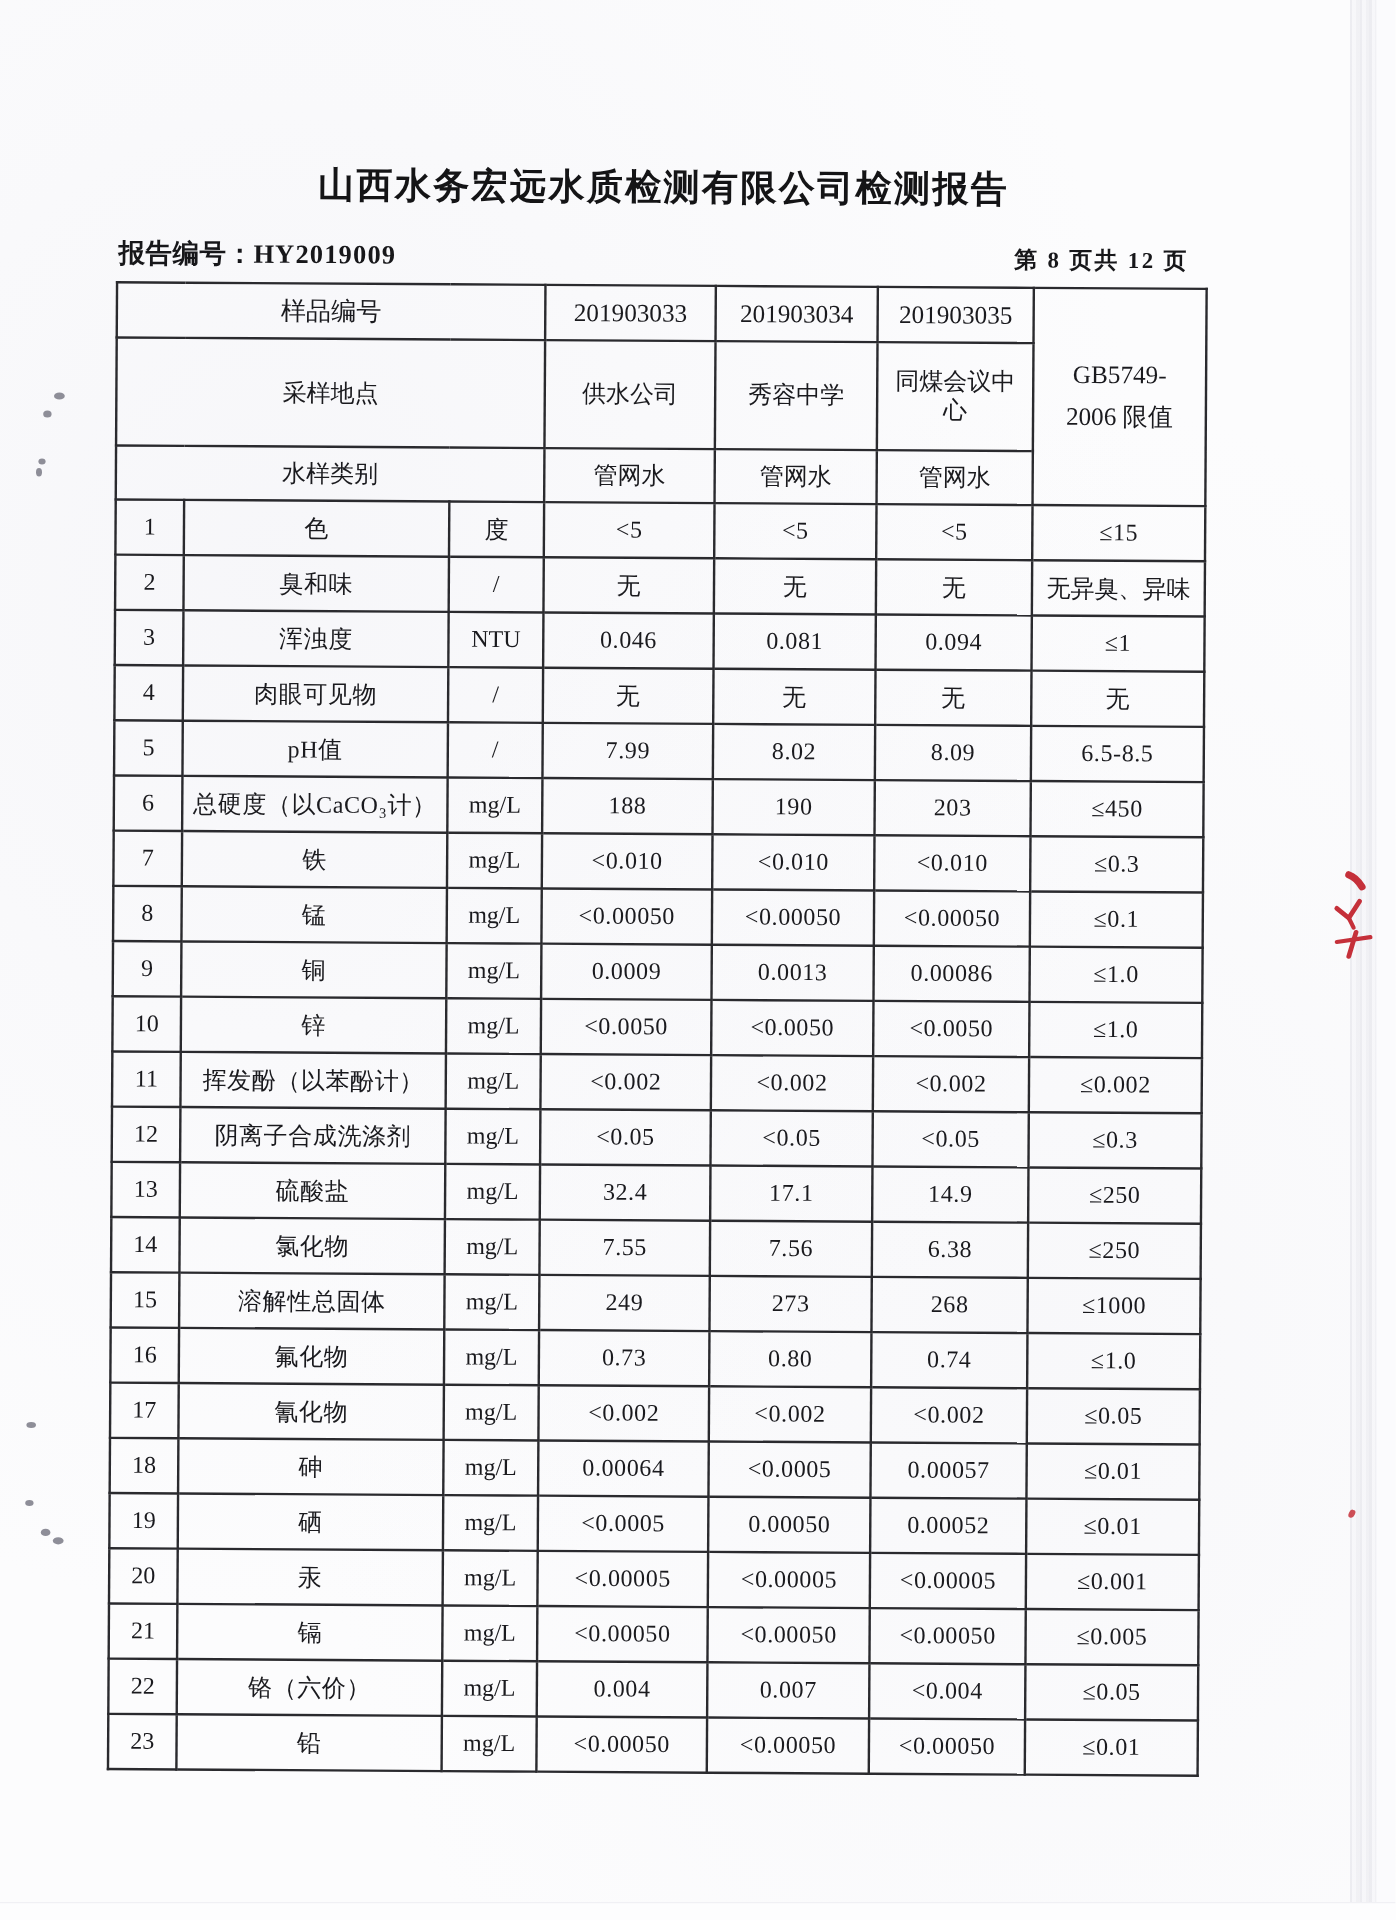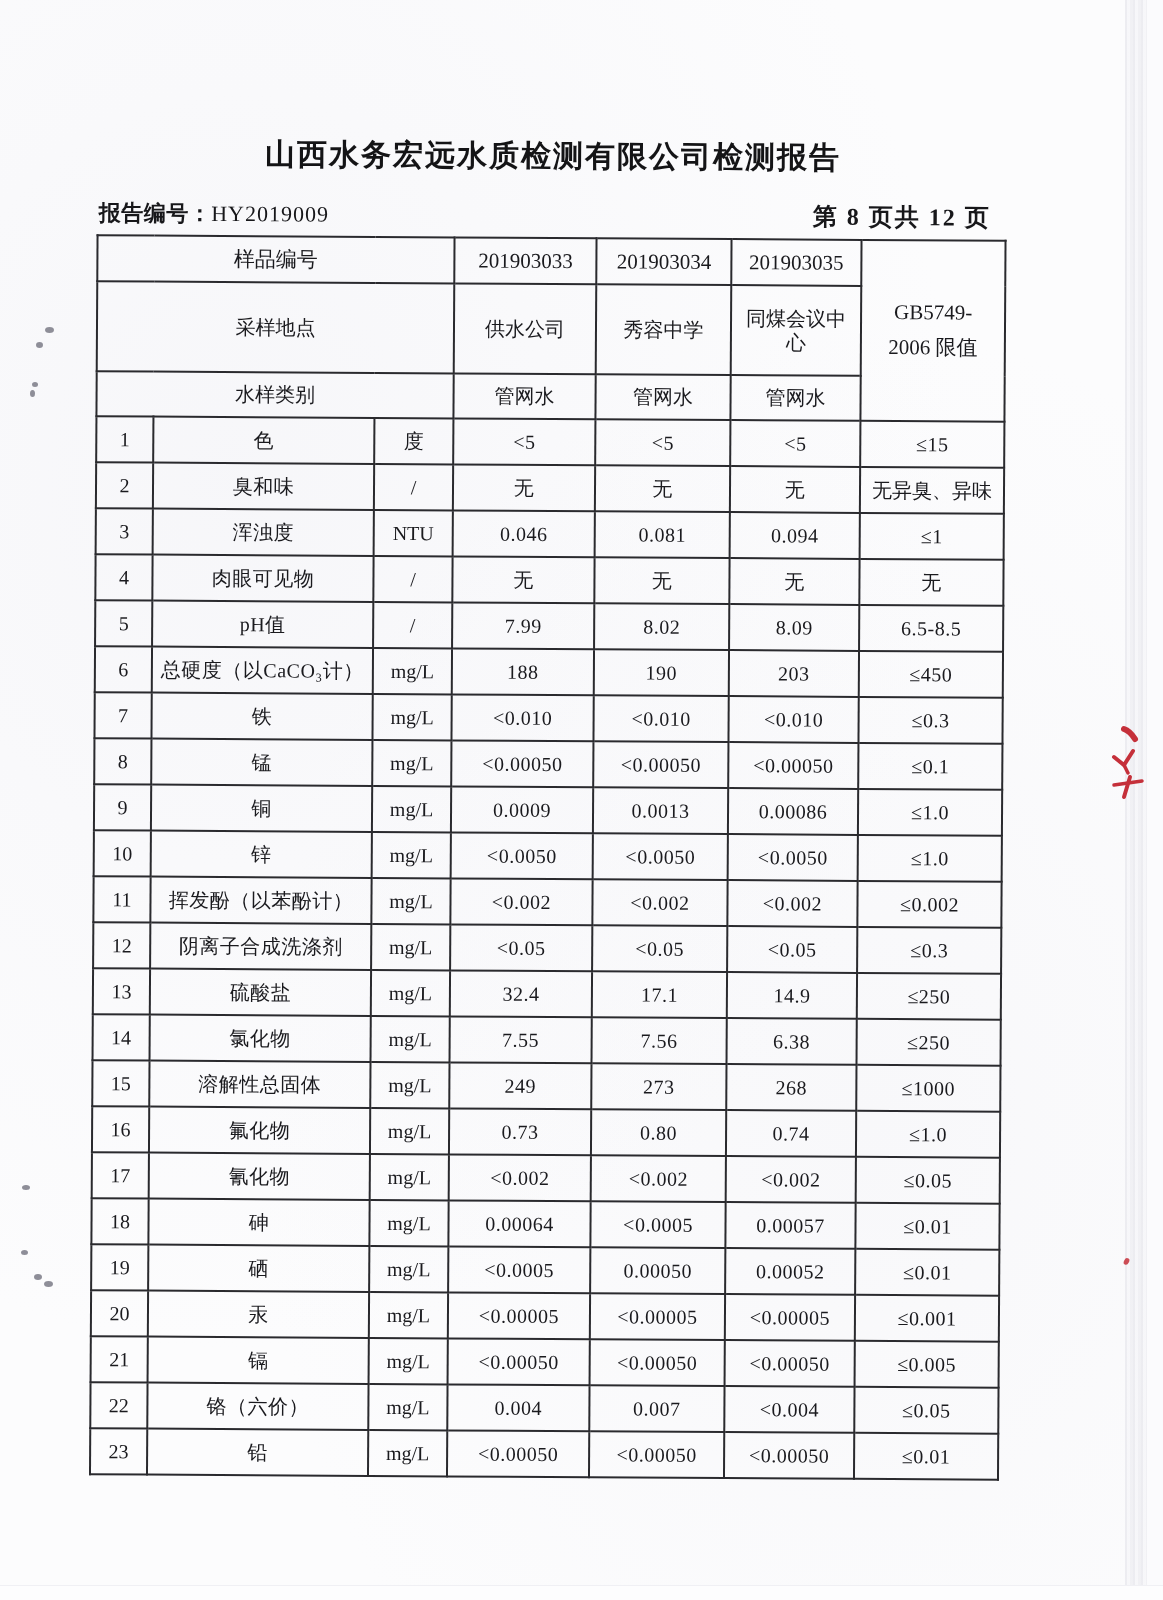--- a/index.html
+++ b/index.html
@@ -39,22 +39,22 @@
     position:absolute;top:136px;left:0;width:100%;
     text-align:center;font-family:"Liberation Sans","DejaVu Sans",sans-serif;
     font-weight:700;font-size:30px;letter-spacing:2px;color:#141416;
     margin:0;
   }
   .meta{
     position:absolute;top:199px;left:2px;right:18px;
     display:flex;justify-content:space-between;align-items:baseline;
   }
   .report-no{font-size:22px;font-weight:700;letter-spacing:.5px;}
-  .report-no .num{font-weight:400;letter-spacing:1px;}
-  .page-indicator{font-size:24px;font-weight:700;letter-spacing:2px;}
+  .report-no .num{font-weight:700;letter-spacing:1px;}
+  .page-indicator{font-size:19px;font-weight:700;letter-spacing:2px;}
 
   table.results{
     position:absolute;top:237px;left:0;
     width:908px;border-collapse:collapse;table-layout:fixed;
   }
   table.results td{
     border:2px solid #2a2a2e;
     text-align:center;vertical-align:middle;
     font-size:20px;color:#1a1a1e;
     padding:0 4px;overflow:hidden;

